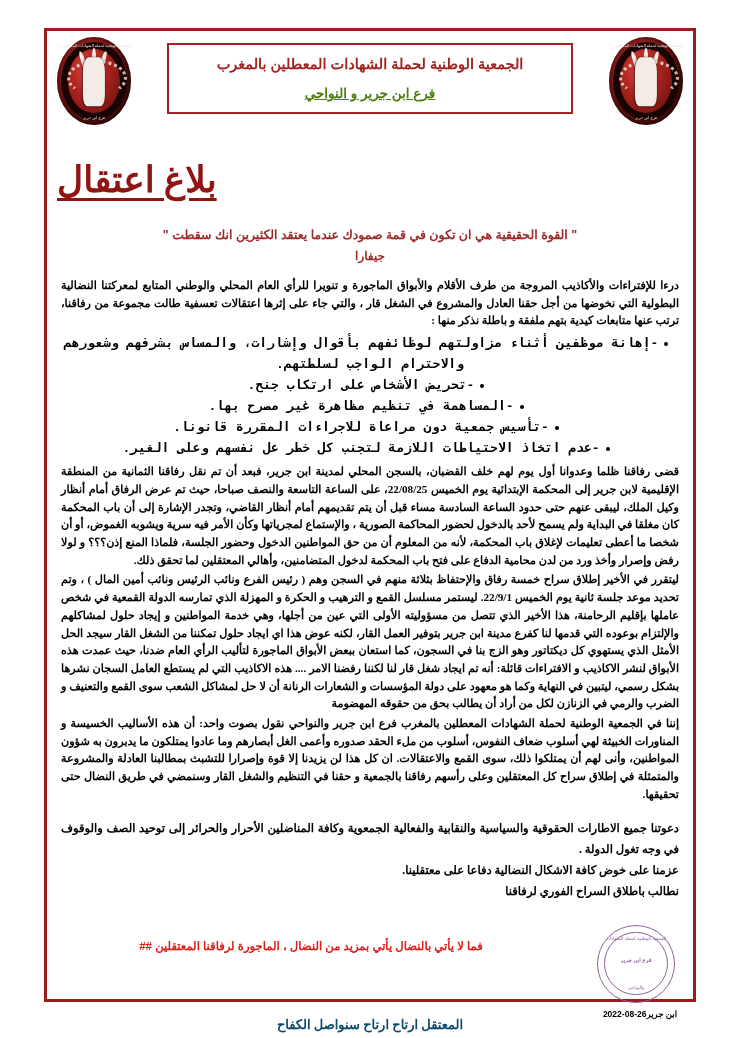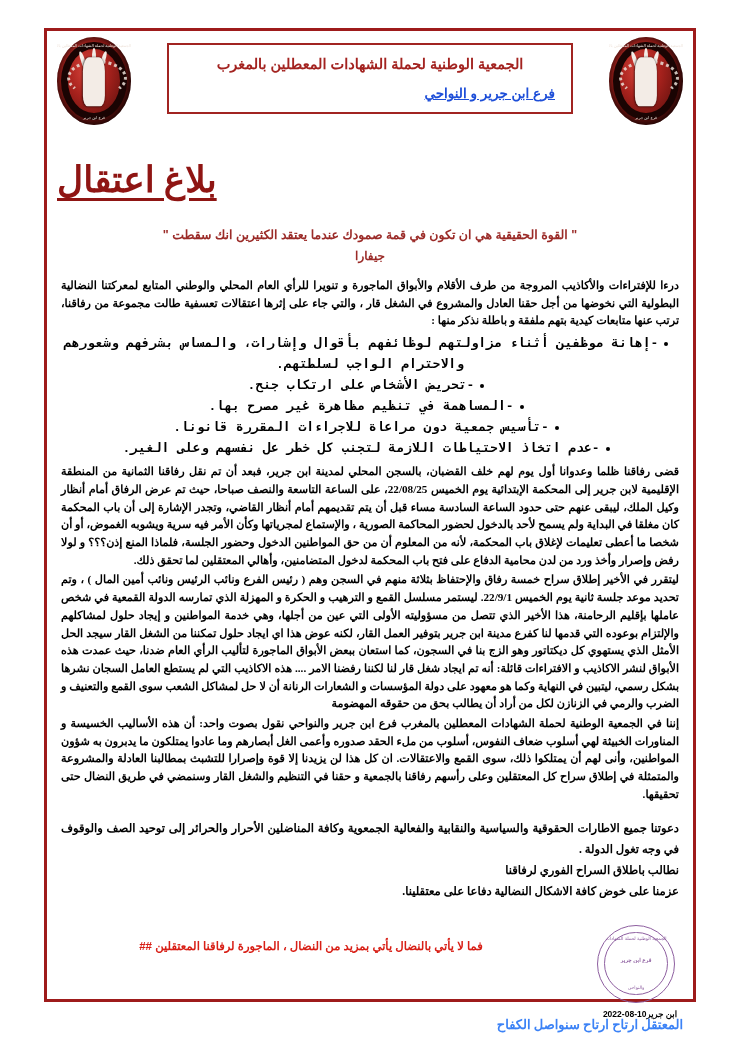--- a/index.html
+++ b/index.html
@@ -135,27 +135,26 @@
     background: #ffffff;
   }
   .org-name {
     color: #a32320;
     font-weight: bold;
     font-size: 14.5px;
     line-height: 1.45;
     font-family: "Liberation Sans", sans-serif;
   }
   .branch-name {
-    color: #1d4ed8;
+    color: #4d7c0f;
     font-weight: bold;
     font-size: 13.5px;
     text-decoration: underline;
     margin-top: 10px;
     font-family: "Liberation Sans", sans-serif;
-    text-align: right;
   }
 
   
   .doc-title {
     text-align: left;
     margin-top: 26px;
     color: #8f1513;
     font-weight: bold;
     font-size: 36px;
     text-decoration: underline;
@@ -285,24 +284,24 @@
     font-weight: bold;
     color: #000;
     direction: rtl;
     font-family: "Liberation Sans", sans-serif;
     white-space: nowrap;
   }
   .closing {
     position: absolute;
     left: 0; right: 0;
     top: 92px;
-    text-align: right;
+    text-align: center;
     font-size: 13px;
     font-weight: bold;
-    color: #3b82f6;
+    color: #0c4a6e;
     font-family: "Liberation Serif", serif;
   }
 </style>
 </head>
 <body>
 
 <div class="page">
   <div class="page-frame"></div>
 
   <div class="content">
@@ -355,34 +354,34 @@
         <li><span class="bullet"></span><span>-عدم اتخاذ الاحتياطات اللازمة لتجنب كل خطر عل نفسهم وعلى الغير.</span></li>
       </ul>
 
       <p class="para">قضى رفاقنا ظلما وعدوانا أول يوم لهم خلف القضبان، بالسجن المحلي لمدينة ابن جرير، فبعد أن تم نقل رفاقنا الثمانية  من المنطقة الإقليمية لابن جرير إلى المحكمة الإبتدائية يوم الخميس 22/08/25، على الساعة التاسعة والنصف صباحا، حيث تم عرض الرفاق أمام أنظار وكيل الملك، ليبقى عنهم حتى حدود الساعة السادسة مساء قبل أن يتم تقديمهم  أمام أنظار  القاضي، وتجدر الإشارة إلى أن باب المحكمة كان مغلقا في البداية  ولم يسمح لأحد بالدخول لحضور  المحاكمة الصورية ،  والإستماع لمجرياتها وكأن الأمر فيه سرية   ويشوبه الغموض، أو أن شخصا ما أعطى تعليمات لإغلاق باب المحكمة، لأنه من المعلوم أن من حق المواطنين الدخول وحضور الجلسة، فلماذا المنع إذن؟؟؟ و لولا رفض وإصرار وأخذ ورد من لدن محامية الدفاع على فتح باب المحكمة لدخول المتضامنين، وأهالي المعتقلين لما تحقق ذلك.</p>
       <p class="para">ليتقرر في الأخير  إطلاق سراح خمسة رفاق والإحتفاظ بثلاثة منهم في السجن  وهم ( رئيس الفرع ونائب الرئيس ونائب أمين المال ) ، وتم تحديد موعد جلسة ثانية يوم الخميس 22/9/1. ليستمر مسلسل القمع و الترهيب و الحكرة و المهزلة الذي تمارسه الدولة القمعية في شخص  عاملها بإقليم الرحامنة،  هذا الأخير الذي  تتصل من مسؤوليته الأولى التي عين من أجلها، وهي خدمة المواطنين و إيجاد حلول لمشاكلهم والإلتزام بوعوده التي قدمها لنا كفرع مدينة ابن جرير بتوفير العمل القار، لكنه عوض هذا اي ايجاد حلول تمكننا من الشغل القار  سيجد الحل الأمثل الذي يستهوي كل ديكتاتور وهو الزج  بنا في السجون، كما استعان ببعض الأبواق الماجورة لتأليب الرأي العام ضدنا، حيث عمدت هذه الأبواق لنشر الاكاذيب و الافتراءات قائلة:  أنه تم ايجاد شغل قار لنا لكننا رفضنا الامر ....  هذه الاكاذيب التي لم يستطع العامل السجان نشرها بشكل رسمي،  ليتبين في النهاية وكما هو معهود على دولة المؤسسات و الشعارات الرنانة أن لا حل لمشاكل الشعب سوى القمع والتعنيف  و  الضرب والرمي في الزنازن لكل من أراد أن يطالب بحق من حقوقه المهضومة</p>
       <p class="para">إننا في الجمعية الوطنية لحملة الشهادات المعطلين بالمغرب فرع ابن جرير والنواحي نقول بصوت واحد: أن   هذه الأساليب الخسيسة  و  المناورات  الخبيثة  لهي أسلوب ضعاف النفوس، أسلوب من ملء الحقد صدوره وأعمى الغل أبصارهم  وما عادوا يمتلكون ما يدبرون به شؤون المواطنين، وأنى لهم أن يمتلكوا ذلك، سوى القمع والاعتقالات.  ان كل هذا لن يزيدنا إلا قوة وإصرارا للتشبث بمطالبنا العادلة والمشروعة والمتمثلة في إطلاق سراح كل المعتقلين وعلى رأسهم رفاقنا بالجمعية و حقنا في التنظيم والشغل القار وسنمضي في طريق النضال حتى تحقيقها.</p>
     </div>
 
     <div class="demands">
       <div class="d-line">دعوتنا جميع الاطارات الحقوقية والسياسية والنقابية والفعالية الجمعوية وكافة المناضلين الأحرار والحرائر  إلى توحيد الصف والوقوف في وجه تغول الدولة .</div>
+      <div class="d-line">عزمنا على خوض كافة الاشكال النضالية دفاعا على معتقلينا.</div>
       <div class="d-line">نطالب باطلاق السراح الفوري لرفاقنا</div>
-      <div class="d-line">عزمنا على خوض كافة الاشكال النضالية دفاعا على معتقلينا.</div>
     </div>
 
     <div class="footer">
 
       <div class="slogan">فما لا يأتي بالنضال يأتي بمزيد من النضال ، الماجورة لرفاقنا المعتقلين ##</div>
 
       <div class="stamp">
         <div class="inner-ring"></div>
         <div class="stamp-top">الجمعية الوطنية لحملة الشهادات</div>
         <div class="stamp-mid">فرع ابن جرير</div>
         <div class="stamp-bot">والنواحي</div>
       </div>
 
-      <div class="sign-date">ابن جرير10-08-2022</div>
+      <div class="sign-date">ابن جرير26-08-2022</div>
 
       <div class="closing">المعتقل ارتاح ارتاح سنواصل الكفاح</div>
     </div>
 
   </div>
 </div>
 
 </body></html>

